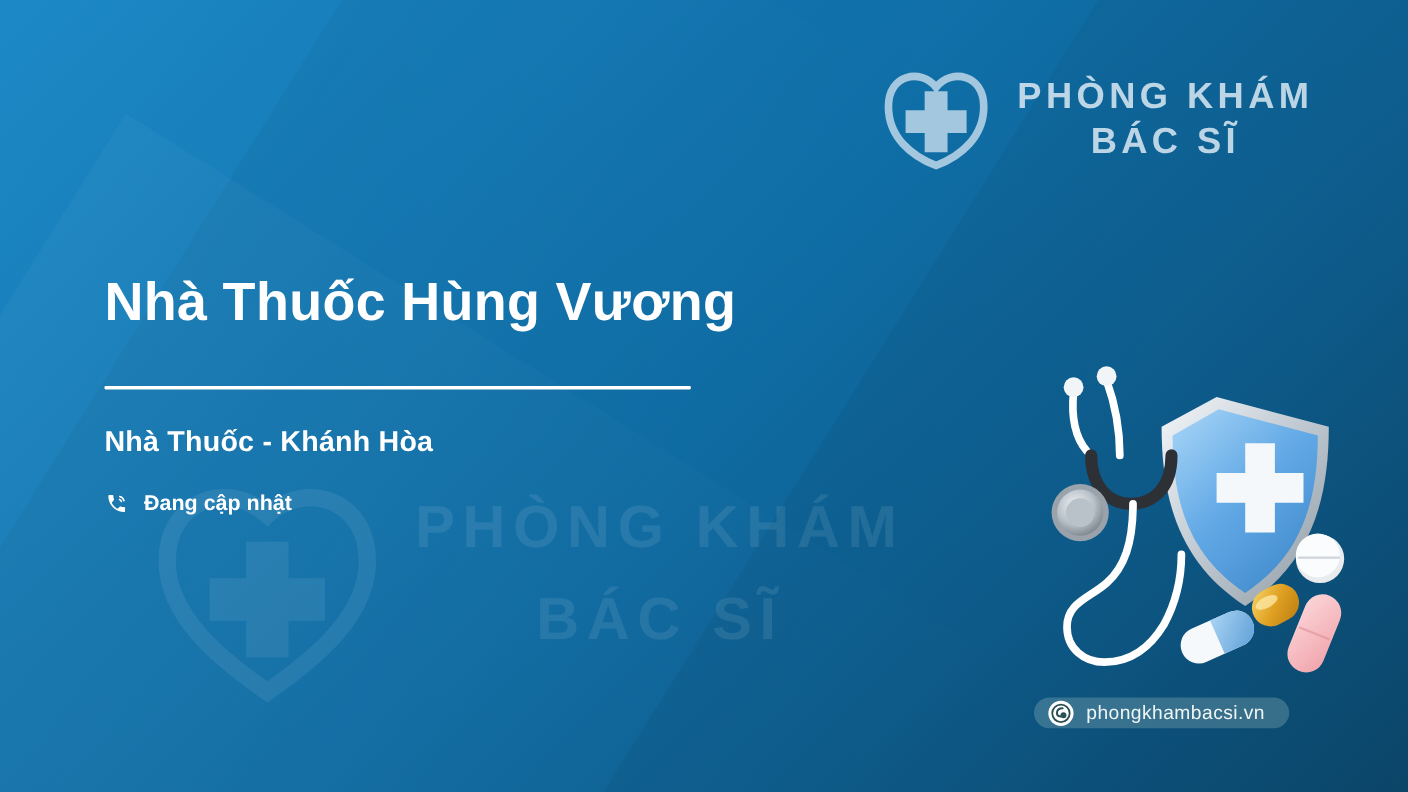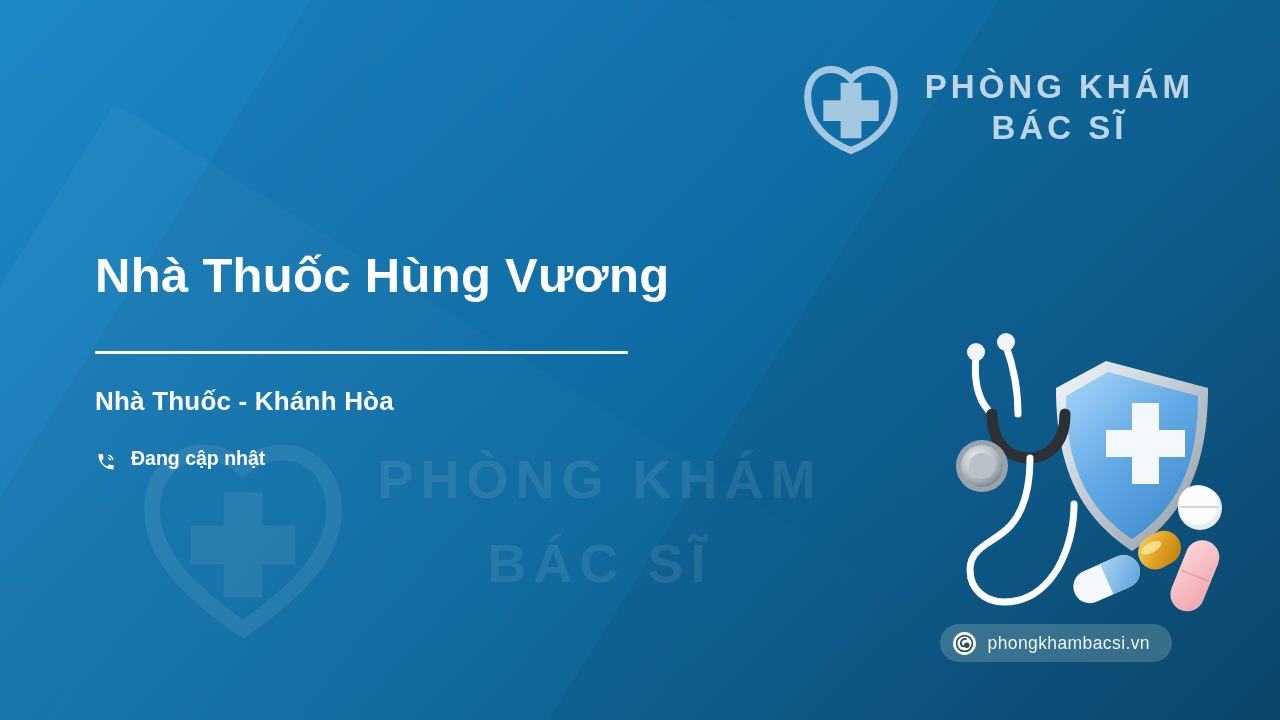--- a/index.html
+++ b/index.html
@@ -84,31 +84,31 @@
   .divider{
     width:533px; height:3px; background:#ffffff;
     margin:47px 0 0 0; border-radius:1px;
   }
   .subtitle{
     color:#fff; font-weight:700; font-size:26px;
     margin-top:32px; letter-spacing:.2px; white-space:nowrap;
   }
 
   .info-list{ margin-top:27px; }
-  .info-row{ display:flex; align-items:flex-end; gap:14px; margin-bottom:14px; }
+  .info-row{ display:flex; align-items:flex-start; gap:14px; margin-bottom:14px; }
   .info-icon{ flex:0 0 22px; width:22px; height:26px; display:flex; align-items:center; justify-content:center; padding-top:2px; }
   .info-text{ color:#fff; font-weight:700; font-size:19.5px; line-height:1.53; max-width:600px; }
 
   
   .illus{ position:absolute; right:40px; top:318px; width:330px; height:300px; }
 
   
   .url-badge{
     position:absolute; right:108px; bottom:58px;
-    height:38px; padding:0 22px 0 12px;
+    height:28px; padding:0 22px 0 12px;
     display:flex; align-items:center; gap:11px;
     background:rgba(182,208,200,.26);
     border-radius:21px;
   }
   .globe-ic{ width:25px; height:25px; flex:0 0 auto; }
   .url-text{ color:#eef5f5; font-size:17.5px; letter-spacing:.4px; white-space:nowrap; }
 </style>
 </head>
 <body>
 

